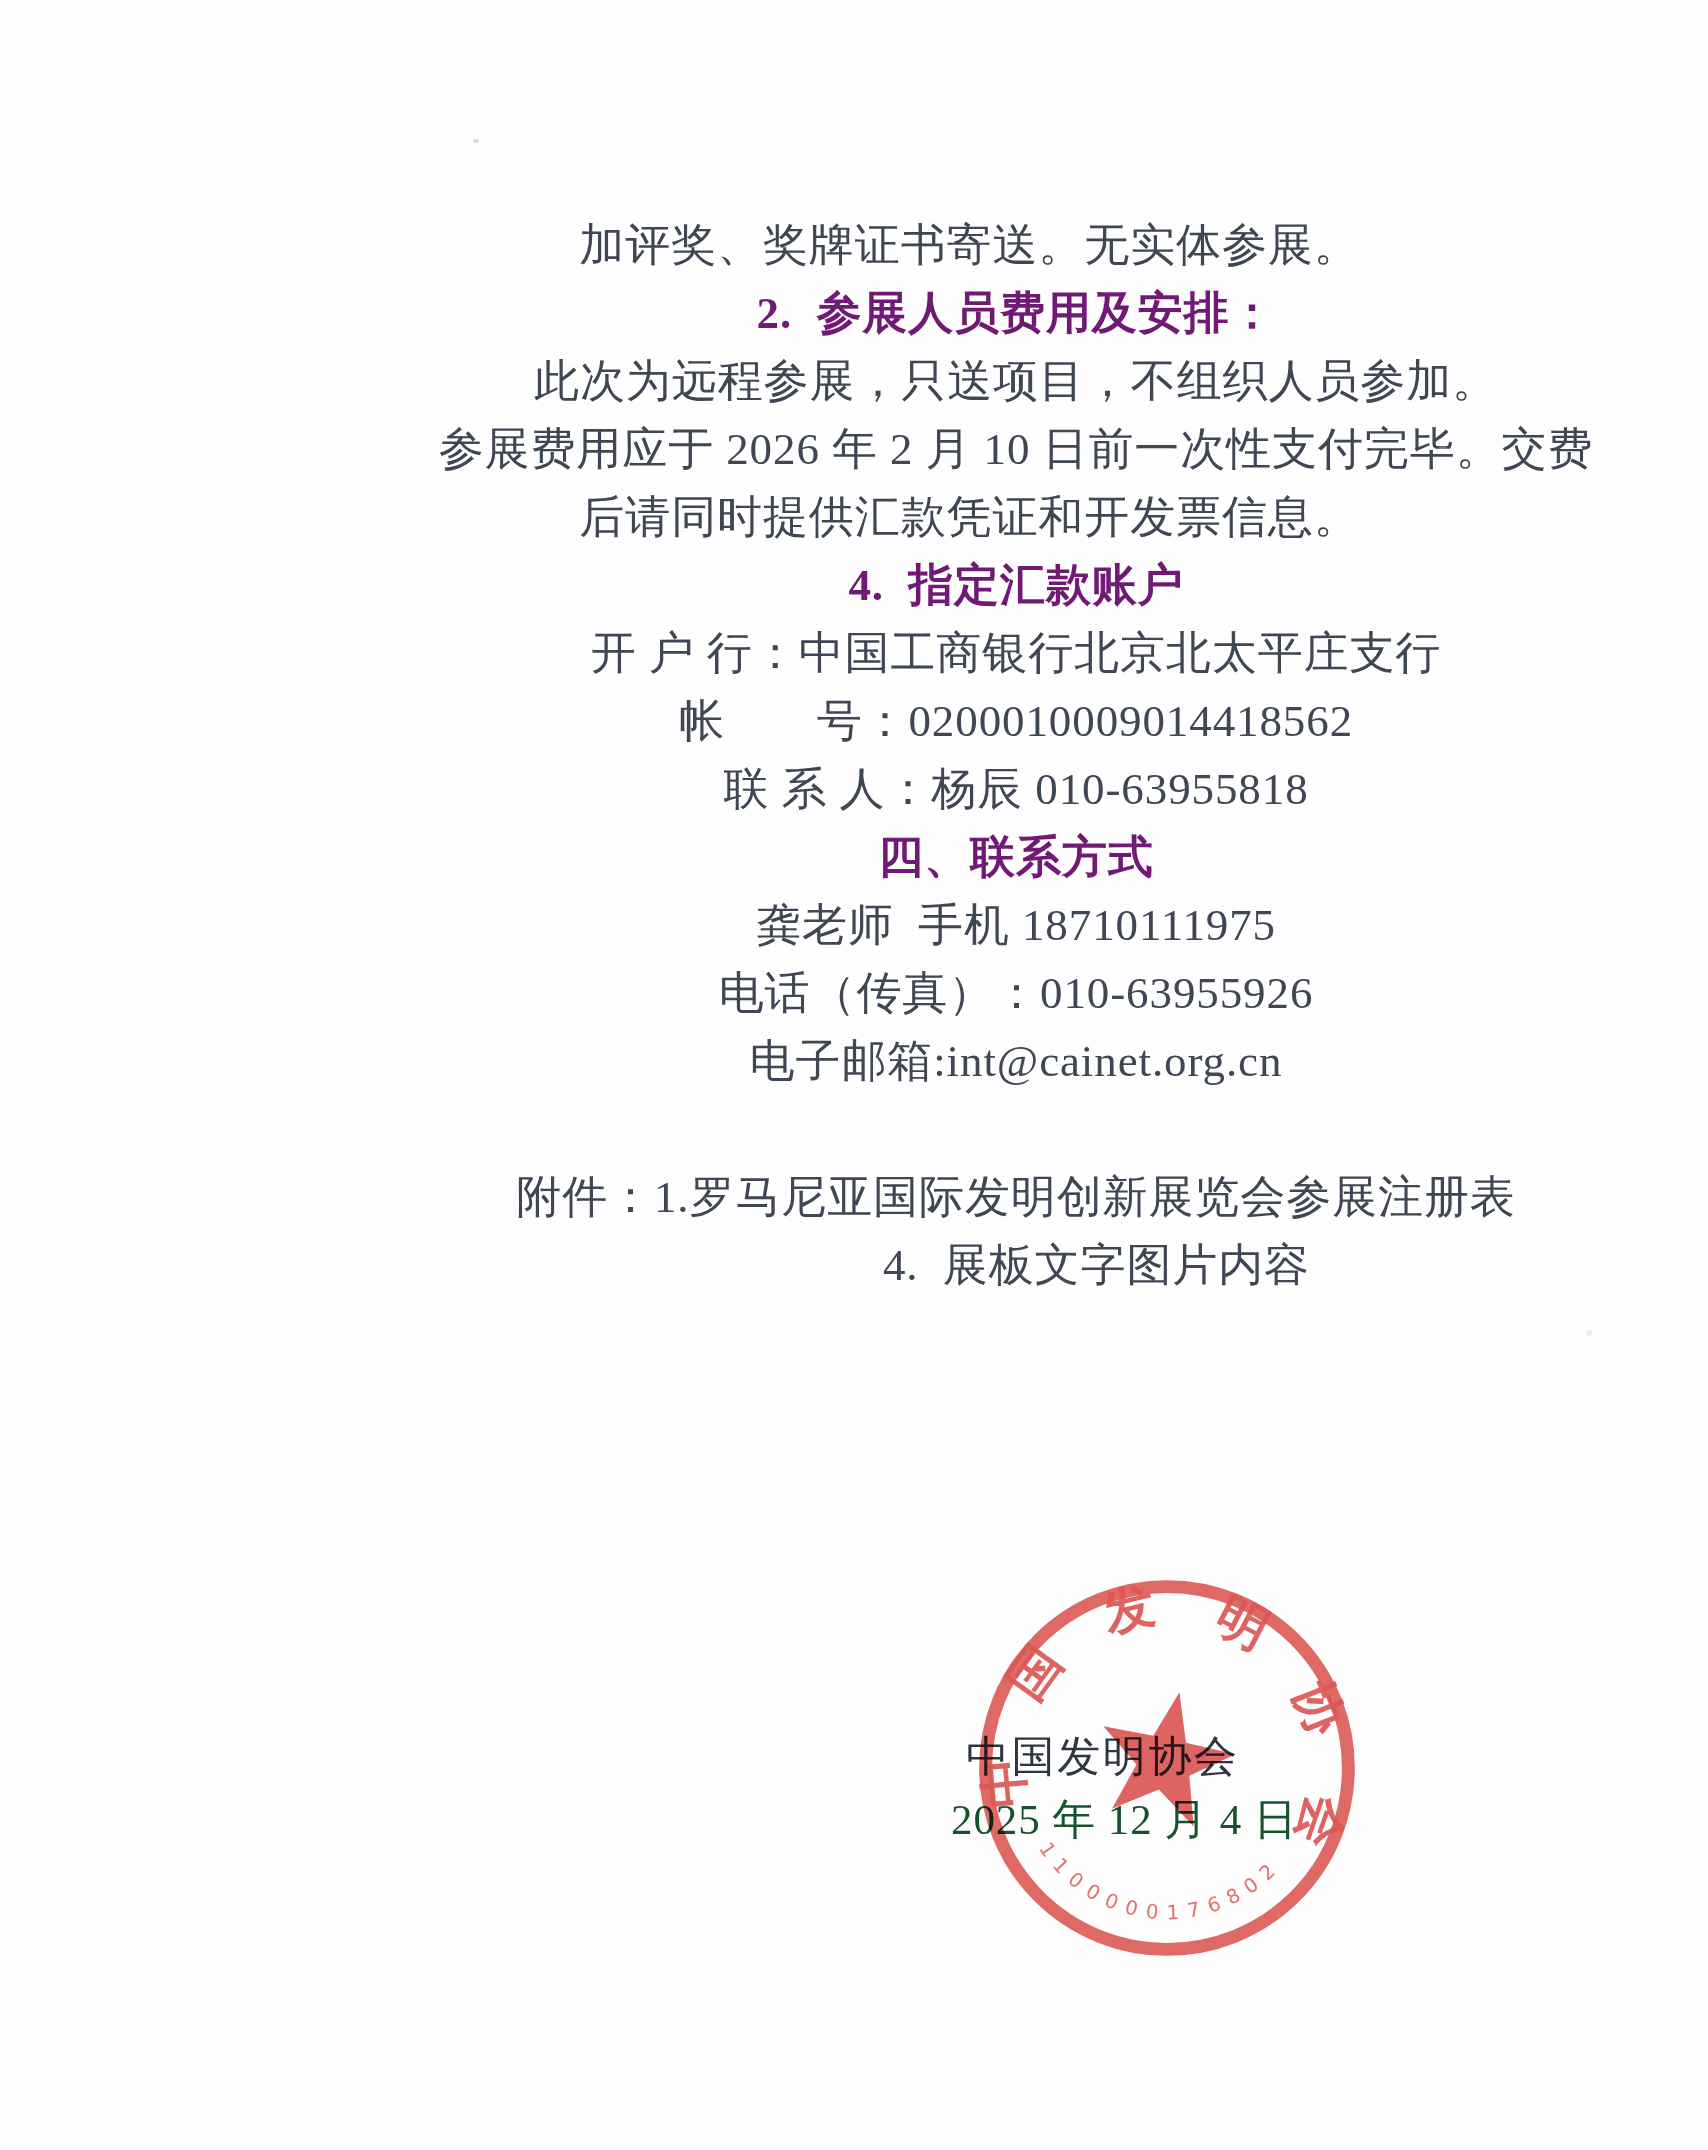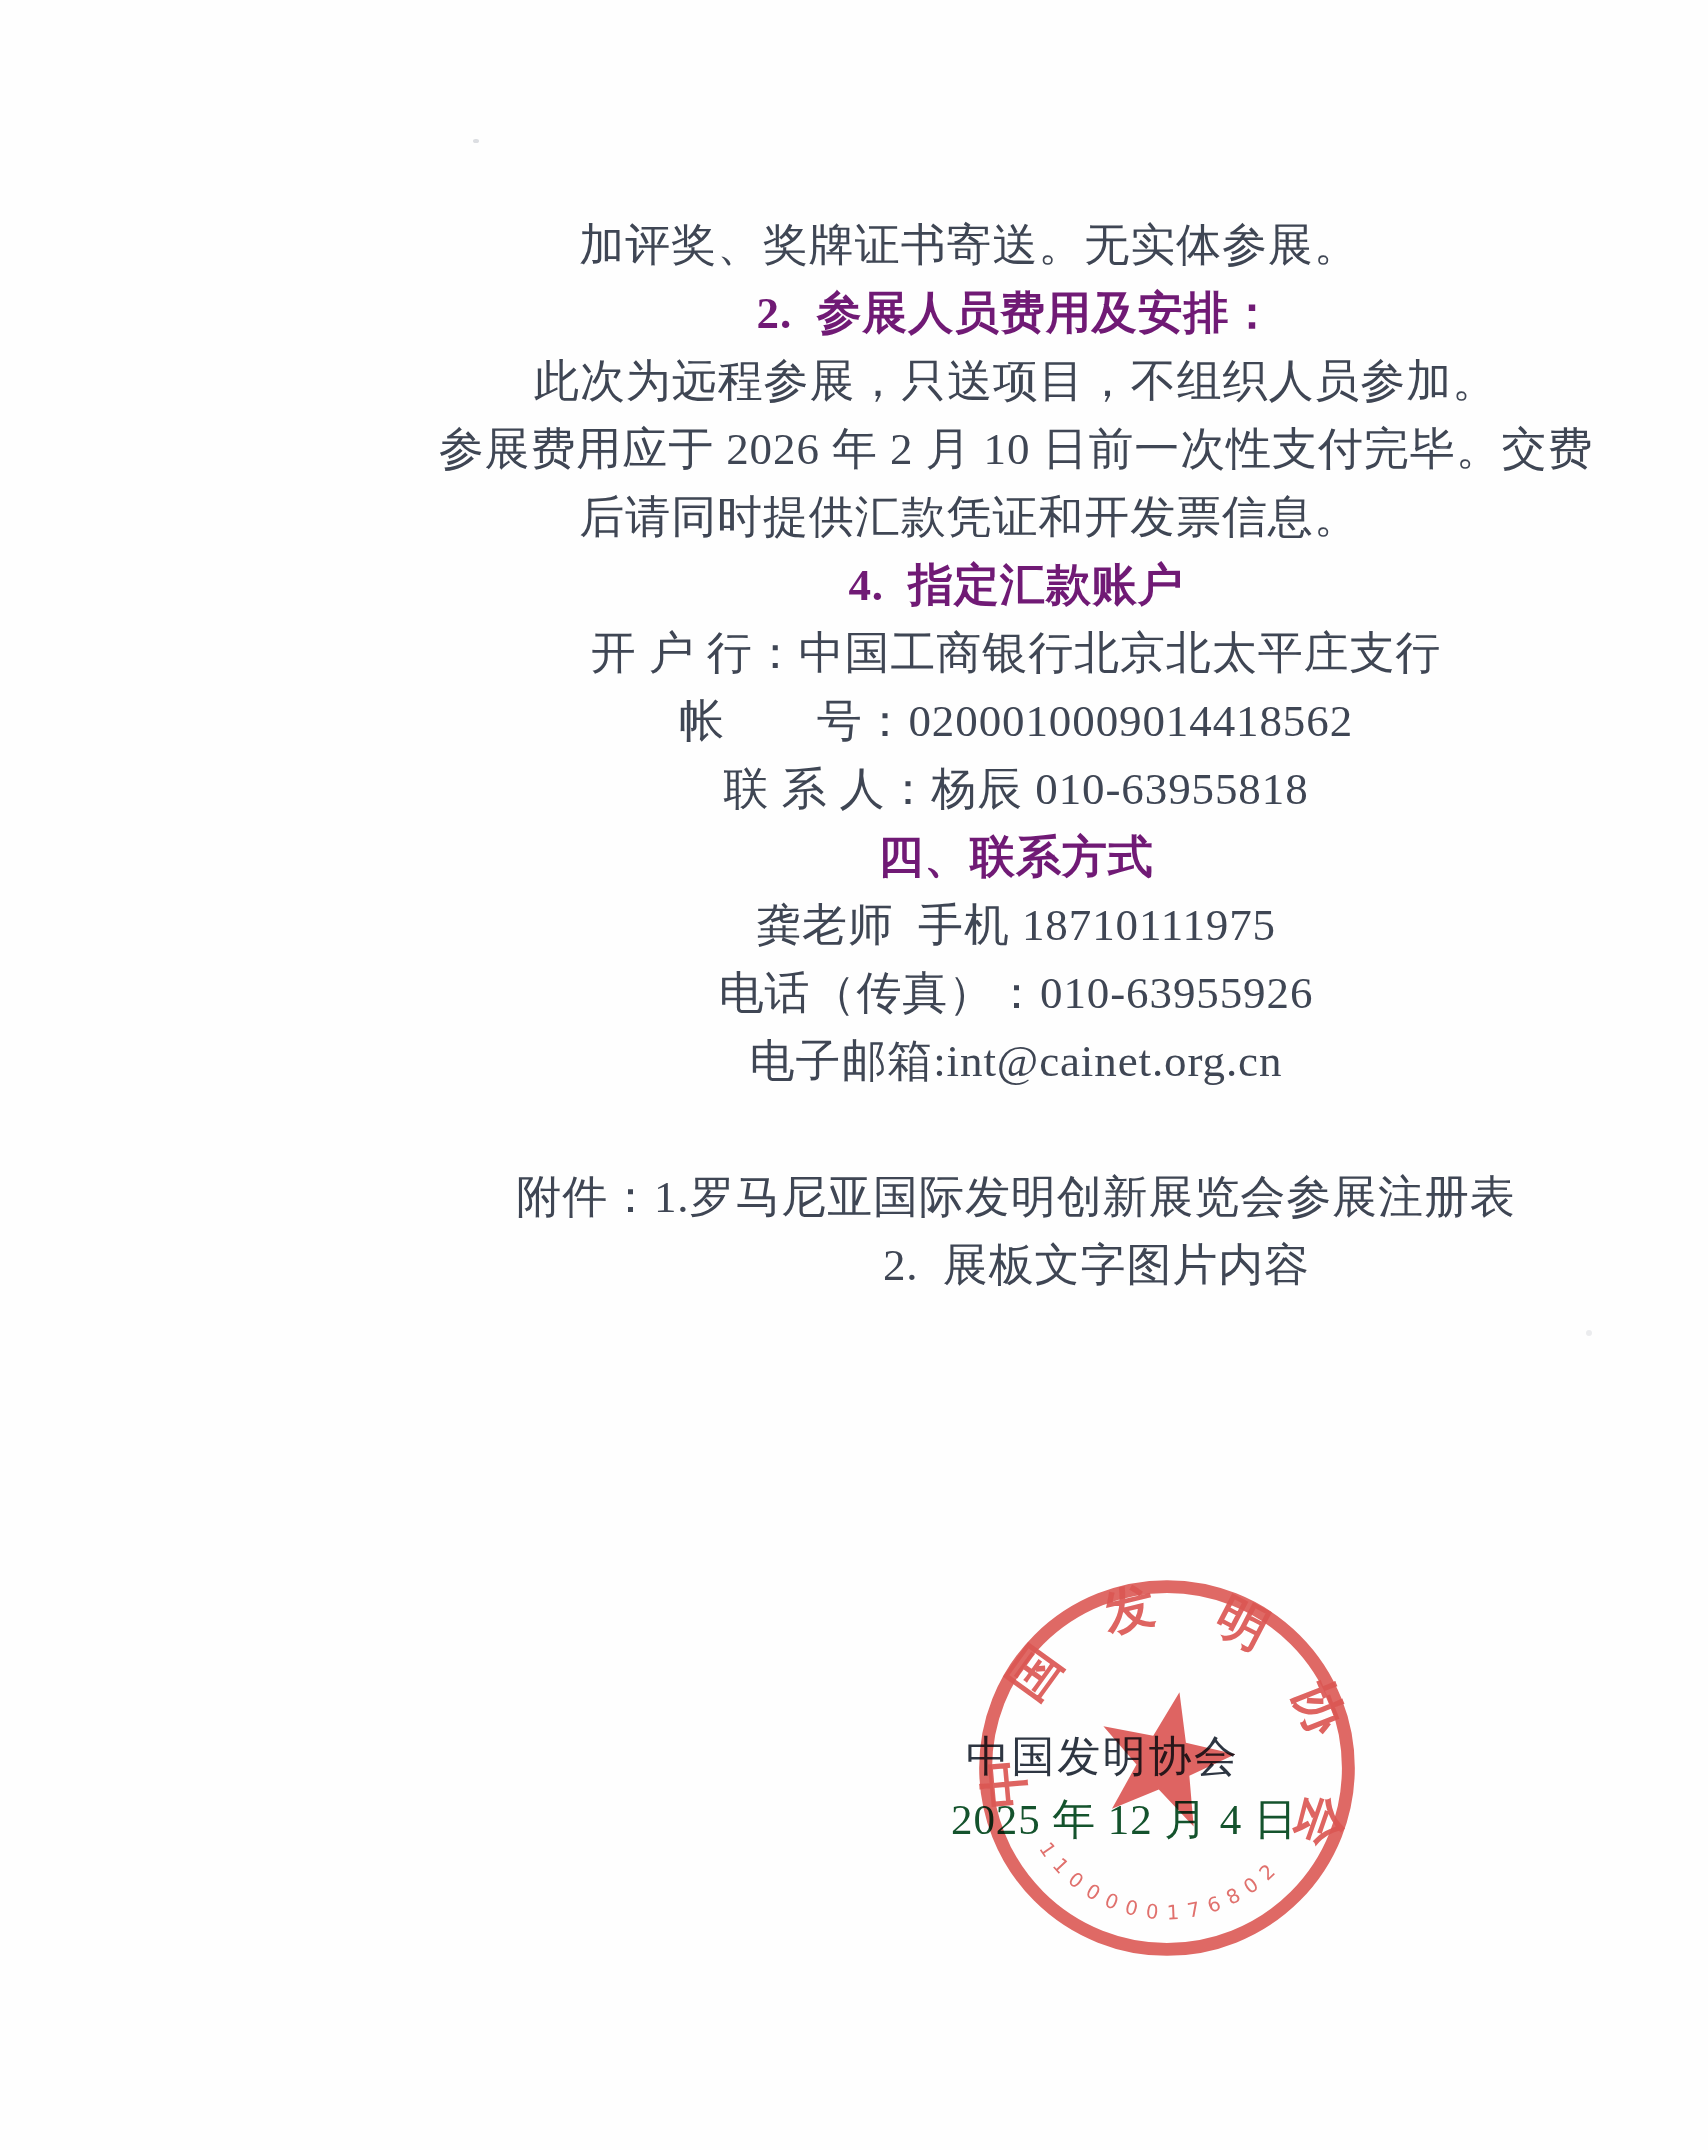--- a/index.html
+++ b/index.html
@@ -49,21 +49,21 @@
     <div class="line ind1 heading">4.  指定汇款账户</div>
     <div class="line ind1">开 户 行：中国工商银行北京北太平庄支行</div>
     <div class="line ind1">帐　　号：0200010009014418562</div>
     <div class="line ind1">联 系 人：杨辰 010-63955818</div>
     <div class="line ind1 heading">四、联系方式</div>
     <div class="line ind1">龚老师  手机 18710111975</div>
     <div class="line ind1">电话（传真）：010-63955926</div>
     <div class="line ind1">电子邮箱:int@cainet.org.cn</div>
     <div class="line ind0"></div>
     <div class="line ind1">附件：1.罗马尼亚国际发明创新展览会参展注册表</div>
-    <div class="line ind2">2.  展板文字图片内容</div>
+    <div class="line ind2">4.  展板文字图片内容</div>
   </div>
 
   <div class="sig-org">中国发明协会</div>
   <div class="sig-date">2025 年 12 月 4 日</div>
 
   <div class="seal">
     <svg viewBox="0 0 940 940" width="404" height="404" xmlns="http://www.w3.org/2000/svg">
       <defs>
         <path id="ringArc" d="M 141.6 558 A 340 340 0 1 1 758.3 650.2" fill="none"></path>
         <path id="serialArc" d="M 171.5 656.5 A 352 352 0 0 0 747.4 686.7" fill="none"></path>

